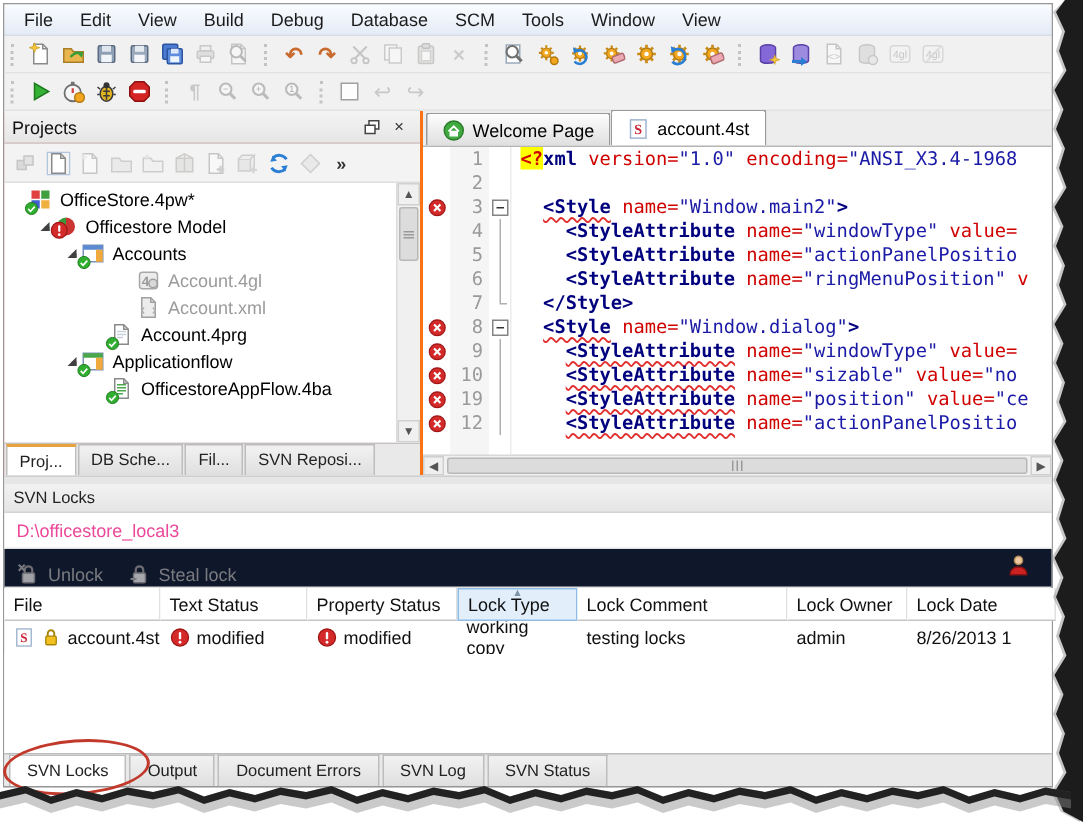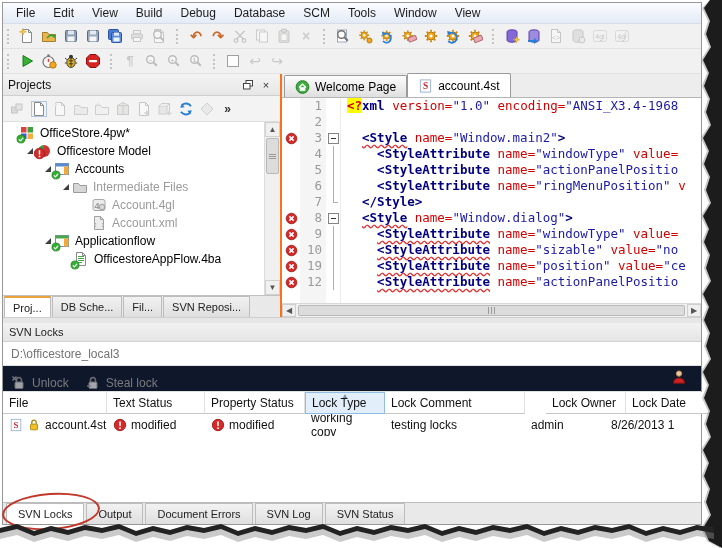--- a/index.html
+++ b/index.html
@@ -76,21 +76,21 @@
   .hscroll{height:13px;flex:0 0 13px;background:#f0f0f0;border-top:1px solid #d8d8d8;display:flex;align-items:stretch;}
   .hs-btn{width:14px;display:flex;align-items:center;justify-content:center;font-size:8px;color:#555;border:1px solid #cfcfcf;background:#efefef;box-sizing:border-box;}
   .hs-thumb{flex:1;margin:1px 2px;background:#dcdcdc;border:1px solid #b8b8b8;border-radius:2px;
     display:flex;align-items:center;justify-content:center;gap:2px;}
   .hs-thumb i{display:block;width:1px;height:7px;background:#9a9a9a;}
   
   .svn{flex:1;display:flex;flex-direction:column;background:#f0f0f0;position:relative;min-height:0;}
   .splitter{height:5px;background:#e6e6e6;border-top:1px solid #cfcfcf;}
   .svn-title{height:18px;background:linear-gradient(#f2f2f2,#e5e5e5);border-bottom:1px solid #d2d2d2;
     font-size:11px;color:#222;display:flex;align-items:center;padding:0 6px;}
-  .svn-path{height:23px;background:#fff;border-bottom:1px solid #e2e2e2;font-size:12px;color:#737373;
+  .svn-path{height:23px;background:#fff;border-bottom:1px solid #e2e2e2;font-size:12px;color:#ec4899;
     display:flex;align-items:center;padding:0 8px;}
   .svn-tb{height:25px;background:#0f172a;border-bottom:1px solid #e0e0e0;display:flex;align-items:flex-end;
     gap:16px;padding:0 8px;position:relative;}
   .svn-btn{display:flex;align-items:center;gap:5px;font-size:12px;color:#9c9c9c;}
   .svn-person{position:absolute;right:14px;top:3px;}
   .tbl{background:#fff;flex:1;display:flex;flex-direction:column;min-height:0;}
   .trow{display:flex;height:22px;align-items:stretch;flex:0 0 22px;font-size:12px;}
   .th{display:flex;align-items:center;padding:0 6px;color:#111;border-right:1px solid #e0e0e0;
       border-bottom:1px solid #c6c6c6;box-sizing:border-box;position:relative;background:#fff;}
   .th.sorted{background:#e2effb;border:1px solid #8fbde8;}
@@ -618,44 +618,49 @@
               <div class="tic"><svg width="16" height="16" viewBox="0 0 16 16">
                   <rect x="1.5" y="2.5" width="13" height="11" fill="#fff" stroke="#7a94b8"></rect>
                   <rect x="1.5" y="2.5" width="13" height="3" fill="#5b8bd0"></rect>
                   <rect x="10" y="5.5" width="4.5" height="8" fill="#f0a93c"></rect>
                 </svg><div class="badge"><svg width="100%" height="100%" viewBox="0 0 16 16">
                     <circle cx="8" cy="8" r="6.5" fill="#2fae2f" stroke="#1d7a1d"></circle>
                     <path d="M4.5 8.5l2.5 2.5 4.5-5" stroke="#fff" stroke-width="1.8" fill="none"></path>
                   </svg></div></div>
               <span class="lbl">Accounts</span>
             </div>
-            <div class="tree-item" style="padding-left: 60px;">
-              <div class="tri"></div>
-              <div class="tic"><svg width="16" height="16" viewBox="0 0 16 16">
-                  <path d="M1.5 4.5h5l1.5 2h6.5v7h-13z" fill="#d6d6d6" stroke="#9a9a9a"></path>
-                </svg></div>
-              <span class="lbl dim">Intermediate Files</span>
-            </div>
             <div class="tree-item" style="padding-left: 78px;">
               <div style="width: 10px; flex: 0 0 10px;"></div>
               <div class="tic"><svg width="16" height="16" viewBox="0 0 16 16">
                   <rect x="2" y="2.5" width="12" height="11" rx="2" fill="#ececec" stroke="#a8a8a8"></rect>
                   <text x="6" y="11.5" font-size="9" text-anchor="middle" fill="#9a9a9a" font-weight="bold">4</text>
                   <circle cx="11" cy="10" r="2.8" fill="#d8d8d8" stroke="#a0a0a0"></circle>
                 </svg></div>
               <span class="lbl dim">Account.4gl</span>
             </div>
             <div class="tree-item" style="padding-left: 78px;">
               <div style="width: 10px; flex: 0 0 10px;"></div>
               <div class="tic"><svg width="16" height="16" viewBox="0 0 16 16">
                   <path d="M3.5 1.5h6l3 3v10h-9z" fill="#ececec" stroke="#a0a0a0"></path>
                   <path d="M9.5 1.5v3h3" fill="none" stroke="#a0a0a0"></path>
                   <path d="M5 8l-1.5 2L5 12M11 8l1.5 2L11 12" stroke="#b0b0b0" fill="none"></path>
                 </svg></div>
               <span class="lbl dim">Account.xml</span>
+            </div>
+            <div class="tree-item" style="padding-left: 60px;">
+              <div style="width: 10px; flex: 0 0 10px;"></div>
+              <div class="tic"><svg width="16" height="16" viewBox="0 0 16 16">
+                  <path d="M3.5 1.5h6l3 3v10h-9z" fill="#fff" stroke="#8a8a8a"></path>
+                  <path d="M9.5 1.5v3h3" fill="none" stroke="#8a8a8a"></path>
+                  <path d="M5 6h6M5 8h6M5 10h4" stroke="#c8d0da"></path>
+                </svg><div class="badge"><svg width="100%" height="100%" viewBox="0 0 16 16">
+                    <circle cx="8" cy="8" r="6.5" fill="#2fae2f" stroke="#1d7a1d"></circle>
+                    <path d="M4.5 8.5l2.5 2.5 4.5-5" stroke="#fff" stroke-width="1.8" fill="none"></path>
+                  </svg></div></div>
+              <span class="lbl">Account.4prg</span>
             </div>
             <div class="tree-item" style="padding-left: 42px;">
               <div class="tri"></div>
               <div class="tic"><svg width="16" height="16" viewBox="0 0 16 16">
                   <rect x="1.5" y="2.5" width="13" height="11" fill="#fff" stroke="#7a94b8"></rect>
                   <rect x="1.5" y="2.5" width="13" height="3" fill="#4aa84a"></rect>
                   <rect x="10" y="5.5" width="4.5" height="8" fill="#f0a93c"></rect>
                 </svg><div class="badge"><svg width="100%" height="100%" viewBox="0 0 16 16">
                     <circle cx="8" cy="8" r="6.5" fill="#2fae2f" stroke="#1d7a1d"></circle>
                     <path d="M4.5 8.5l2.5 2.5 4.5-5" stroke="#fff" stroke-width="1.8" fill="none"></path>
@@ -878,21 +883,21 @@
           <div class="th" style="width: 100px; flex: 0 0 100px;">
             <span>Property Status</span>
           </div>
           <div class="th sorted" style="width: 80px; flex: 0 0 80px;">
             <span class="sort-arrow">▲</span>
             <span>Lock Type</span>
           </div>
           <div class="th" style="width: 140px; flex: 0 0 140px;">
             <span>Lock Comment</span>
           </div>
-          <div class="th" style="width: 80px; flex: 0 0 80px; margin-left: 21px;">
+          <div class="th" style="width: 80px; flex: 0 0 80px;">
             <span>Lock Owner</span>
           </div>
           <div class="th" style="width: 99px; flex: 0 0 99px;">
             <span>Lock Date</span>
           </div>
         </div>
       <div id="tbody">
           <div class="trow">
             <div class="td" style="width: 104px; flex: 0 0 104px;">
               <span class="ic">

